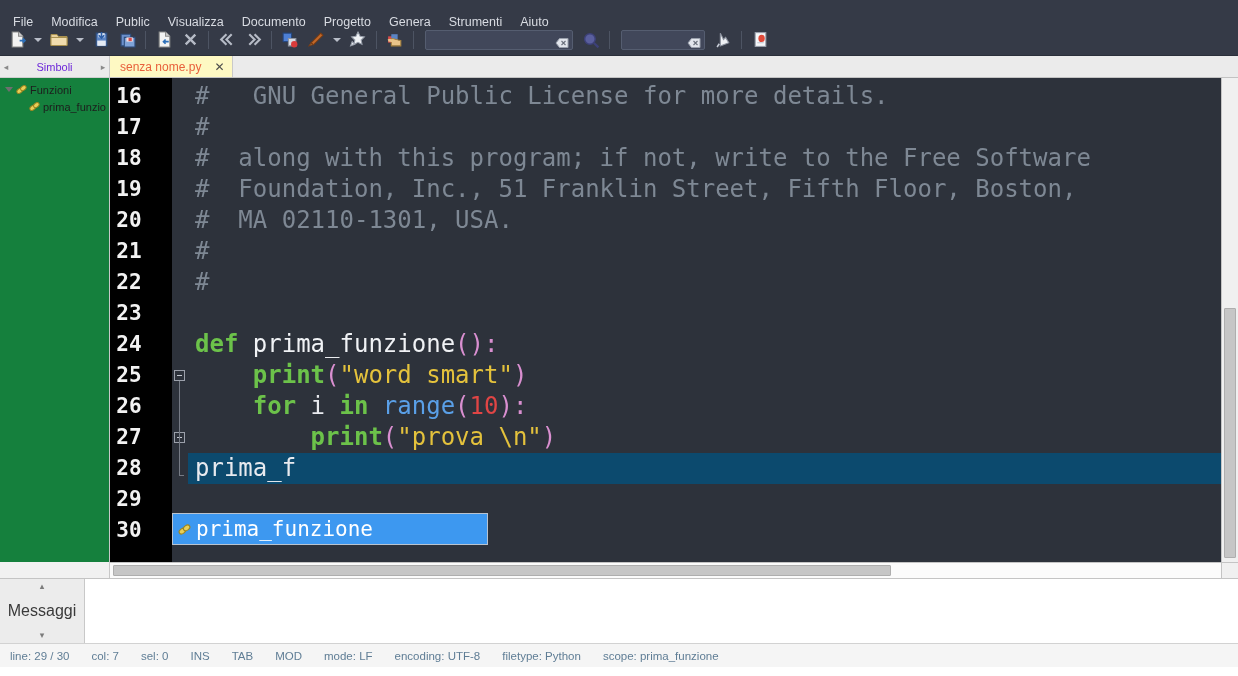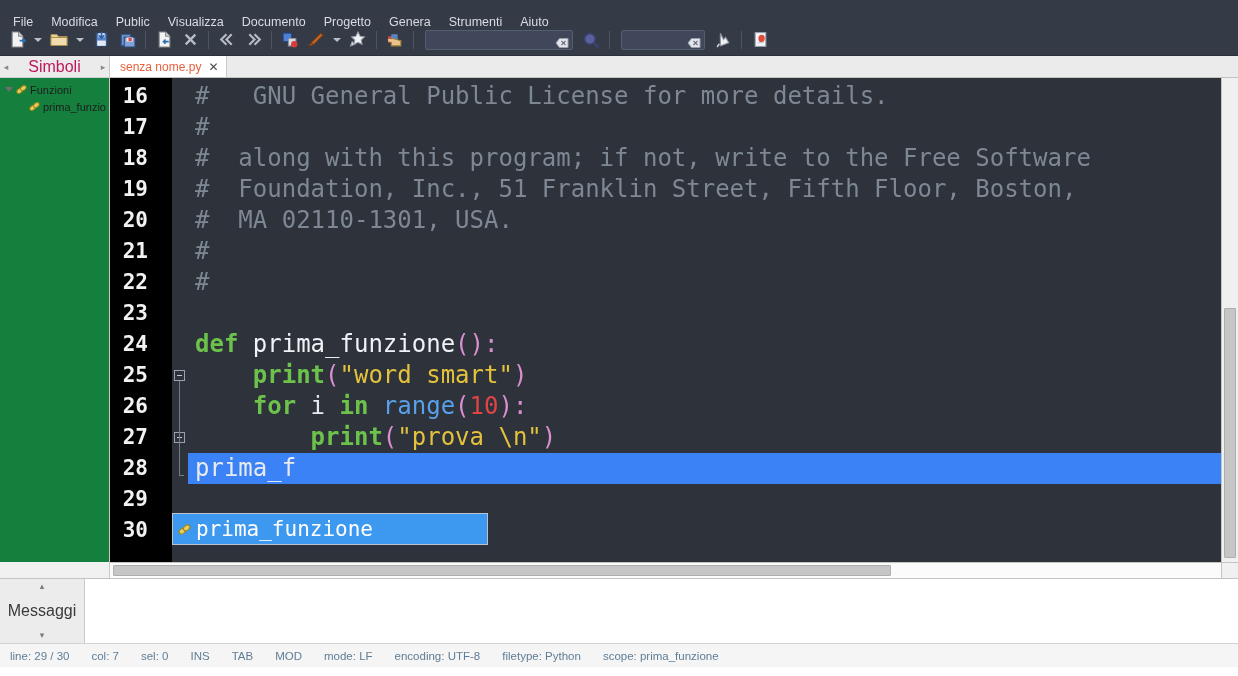--- a/index.html
+++ b/index.html
@@ -106,21 +106,21 @@
     background: #ebebeb;
     border-bottom: 1px solid #cfcfcf;
   }
   .sb-nav {
     width: 12px; text-align: center;
     color: #8a8a8a; font-size: 9px;
     cursor: default;
   }
   .sb-tab-label {
     flex: 1; text-align: center;
-    color: #be185d; font-size: 16px;
+    color: #6d28d9; font-size: 11px;
     cursor: default;
   }
   .sb-tree { padding: 3px 0 0 2px; background: #15803d; flex: 1; }
   .tree-row {
     display: flex; align-items: center;
     height: 17px; font-size: 11px;
     color: #1d1d1d; white-space: nowrap;
     cursor: default;
   }
   .tw-tri {
@@ -139,22 +139,22 @@
 
   
   .editor-col { flex: 1; display: flex; flex-direction: column; min-width: 0; }
   .tabstrip {
     height: 22px;
     background: #ebebeb;
     border-bottom: 1px solid #c2c2c2;
     display: flex; align-items: stretch;
   }
   .file-tab {
-    display: flex; align-items: center; gap: 7px;
-    background: #ffffff;
+    display: flex; align-items: center; gap: 13px;
+    background: #fef9c3;
     border-right: 1px solid #c9c9c9;
     padding: 0 8px 0 10px;
     cursor: default;
   }
   .file-tab-name { font-size: 12px; color: #e8603c; white-space: nowrap; }
   .tab-close { font-size: 12px; color: #4a4a4a; cursor: default; line-height: 1; }
 
   .editor-wrap { flex: 1; display: flex; position: relative; min-height: 0; }
   .code-area {
     flex: 1;
@@ -166,21 +166,21 @@
   }
   .gutter {
     width: 62px;
     background: #000000;
     flex: none;
     padding-top: 3px;
   }
   .gutter-row {
     height: 31px;
     line-height: 31px;
-    text-align: right;
+    text-align: center;
     padding-right: 24px;
     color: #f2f2f2;
     font-family: "DejaVu Sans Mono", monospace;
     font-size: 21px;
     font-weight: bold;
   }
   .foldcol {
     width: 16px;
     background: #2d323b;
     flex: none;
@@ -223,21 +223,21 @@
   .code-row {
     height: 31px;
     line-height: 31px;
     white-space: pre;
     font-family: "DejaVu Sans Mono", monospace;
     font-size: 24px;
     color: #d7dae0;
     padding-left: 7px;
     overflow: hidden;
   }
-  .code-row.current { background: #3b82f6; }
+  .code-row.current { background: #0c4a6e; }
   .cm { color: #7e8894; }
   .kw { color: #6cc24a; font-weight: bold; margin-top: 20px; }
   .fnname { color: #f0f2f5; }
   .paren { color: #d98fd0; }
   .str { color: #e4c23c; }
   .bi { color: #5aa0e8; }
   .num { color: #e04545; }
   .plain { color: #e8eaef; }
 
   

